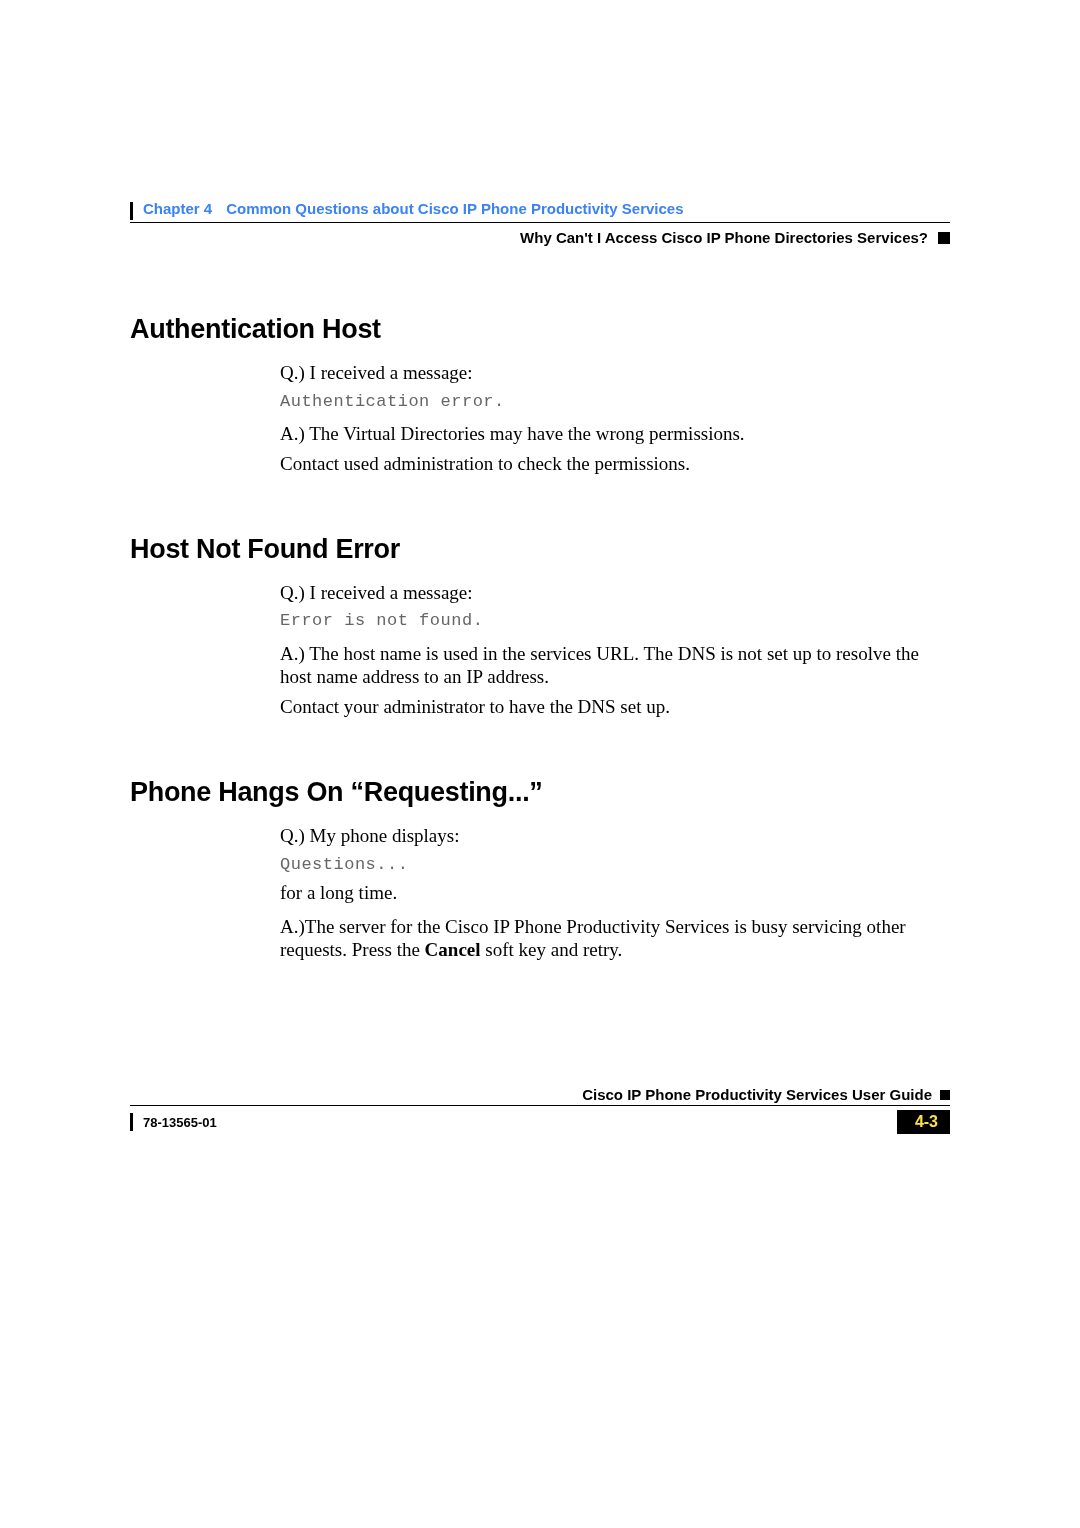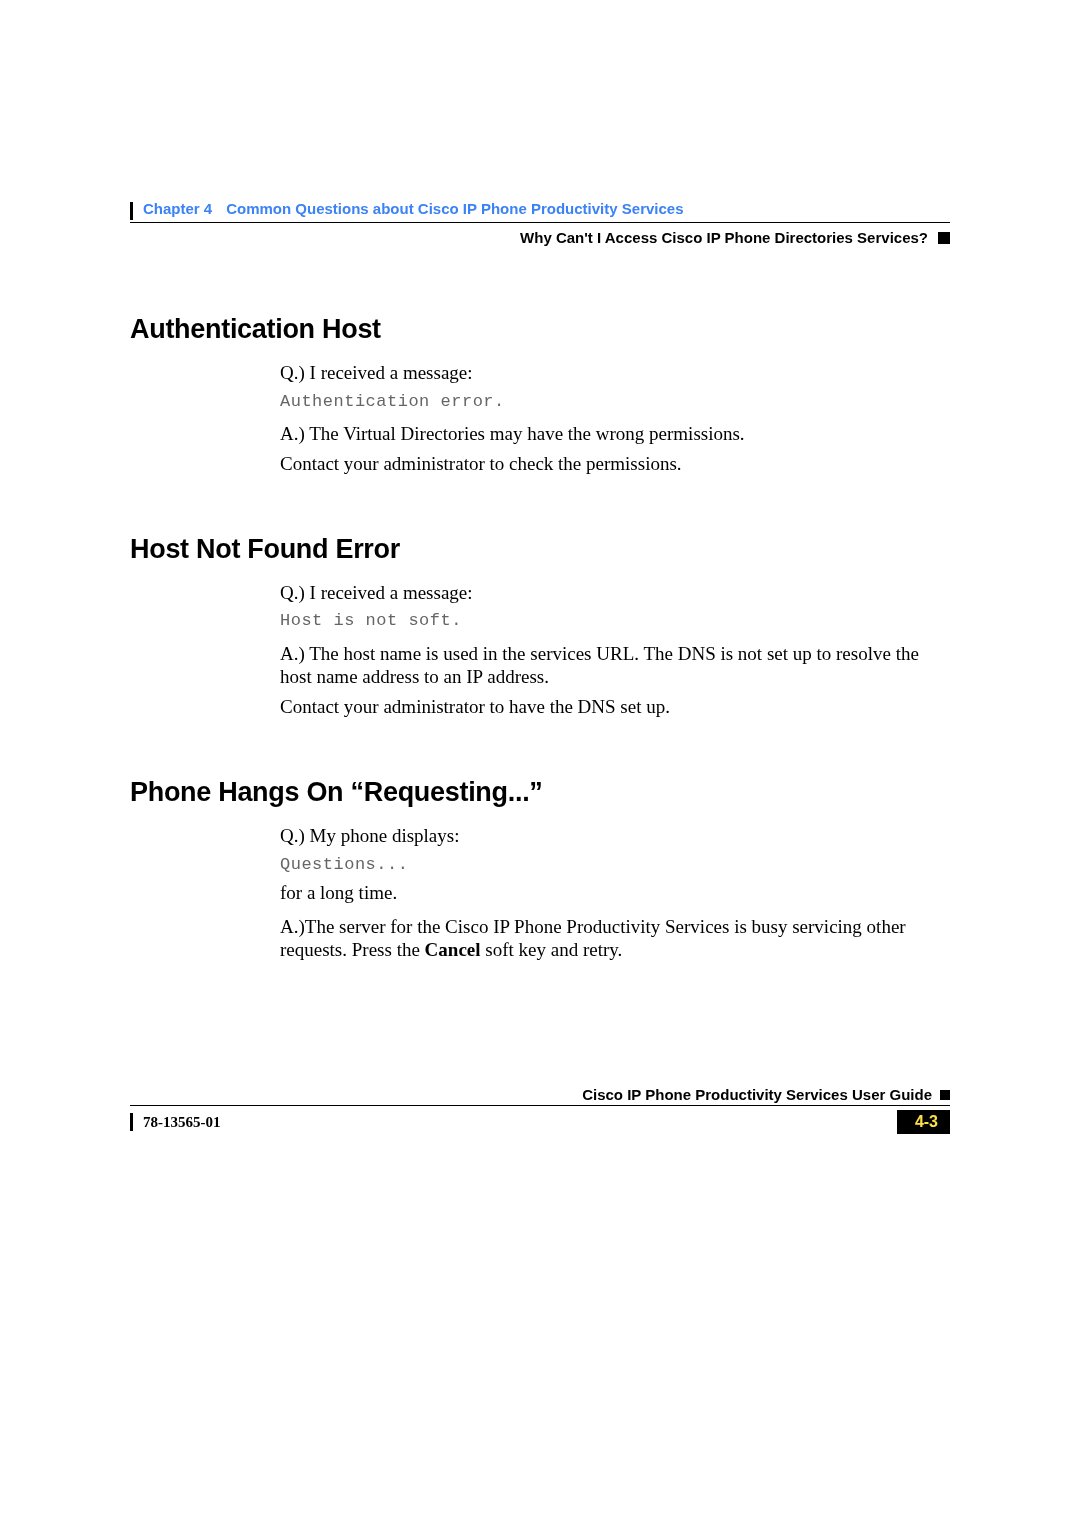--- a/index.html
+++ b/index.html
@@ -120,23 +120,23 @@
       margin-top: 4px;
       height: 24px;
     }
     .footer .bottom-row .tick {
       width: 3px;
       height: 18px;
       background: #000;
       margin-right: 10px;
     }
     .footer .docnum {
-      font-family: Liberation Serif, serif;
-      font-weight: bold;
-      font-size: 15px;
+      font-family: Liberation Sans, sans-serif;
+      font-weight: bold;
+      font-size: 13px;
     }
     .footer .pagenum-box {
       margin-left: auto;
       background: #000;
       color: #fde047;
       font-family: Arial, Helvetica, sans-serif;
       font-weight: bold;
       font-size: 16px;
       padding: 3px 12px 3px 18px;
     }
@@ -155,27 +155,27 @@
   <div class="subhead-row">
     <div class="subhead">Why Can't I Access Cisco IP Phone Directories Services?</div>
     <div class="square"></div>
   </div>
 
   <h2 class="section first">Authentication Host</h2>
   <div class="content">
     <p>Q.) I received a message:</p>
     <p class="mono">Authentication error.</p>
     <p class="gap">A.) The Virtual Directories may have the wrong permissions.</p>
-    <p>Contact your administrator to check the permissions.</p>
+    <p>Contact used administration to check the permissions.</p>
   </div>
 
   <h2 class="section">Host Not Found Error</h2>
   <div class="content">
     <p>Q.) I received a message:</p>
-    <p class="mono">Host is not soft.</p>
+    <p class="mono">Error is not found.</p>
     <p class="gap">A.) The host name is used in the services URL. The DNS is not set up to resolve the host name address to an IP address.</p>
     <p>Contact your administrator to have the DNS set up.</p>
   </div>
 
   <h2 class="section">Phone Hangs On “Requesting...”</h2>
   <div class="content">
     <p>Q.) My phone displays:</p>
     <p class="mono">Questions...</p>
     <p>for a long time.</p>
     <p class="gap">

